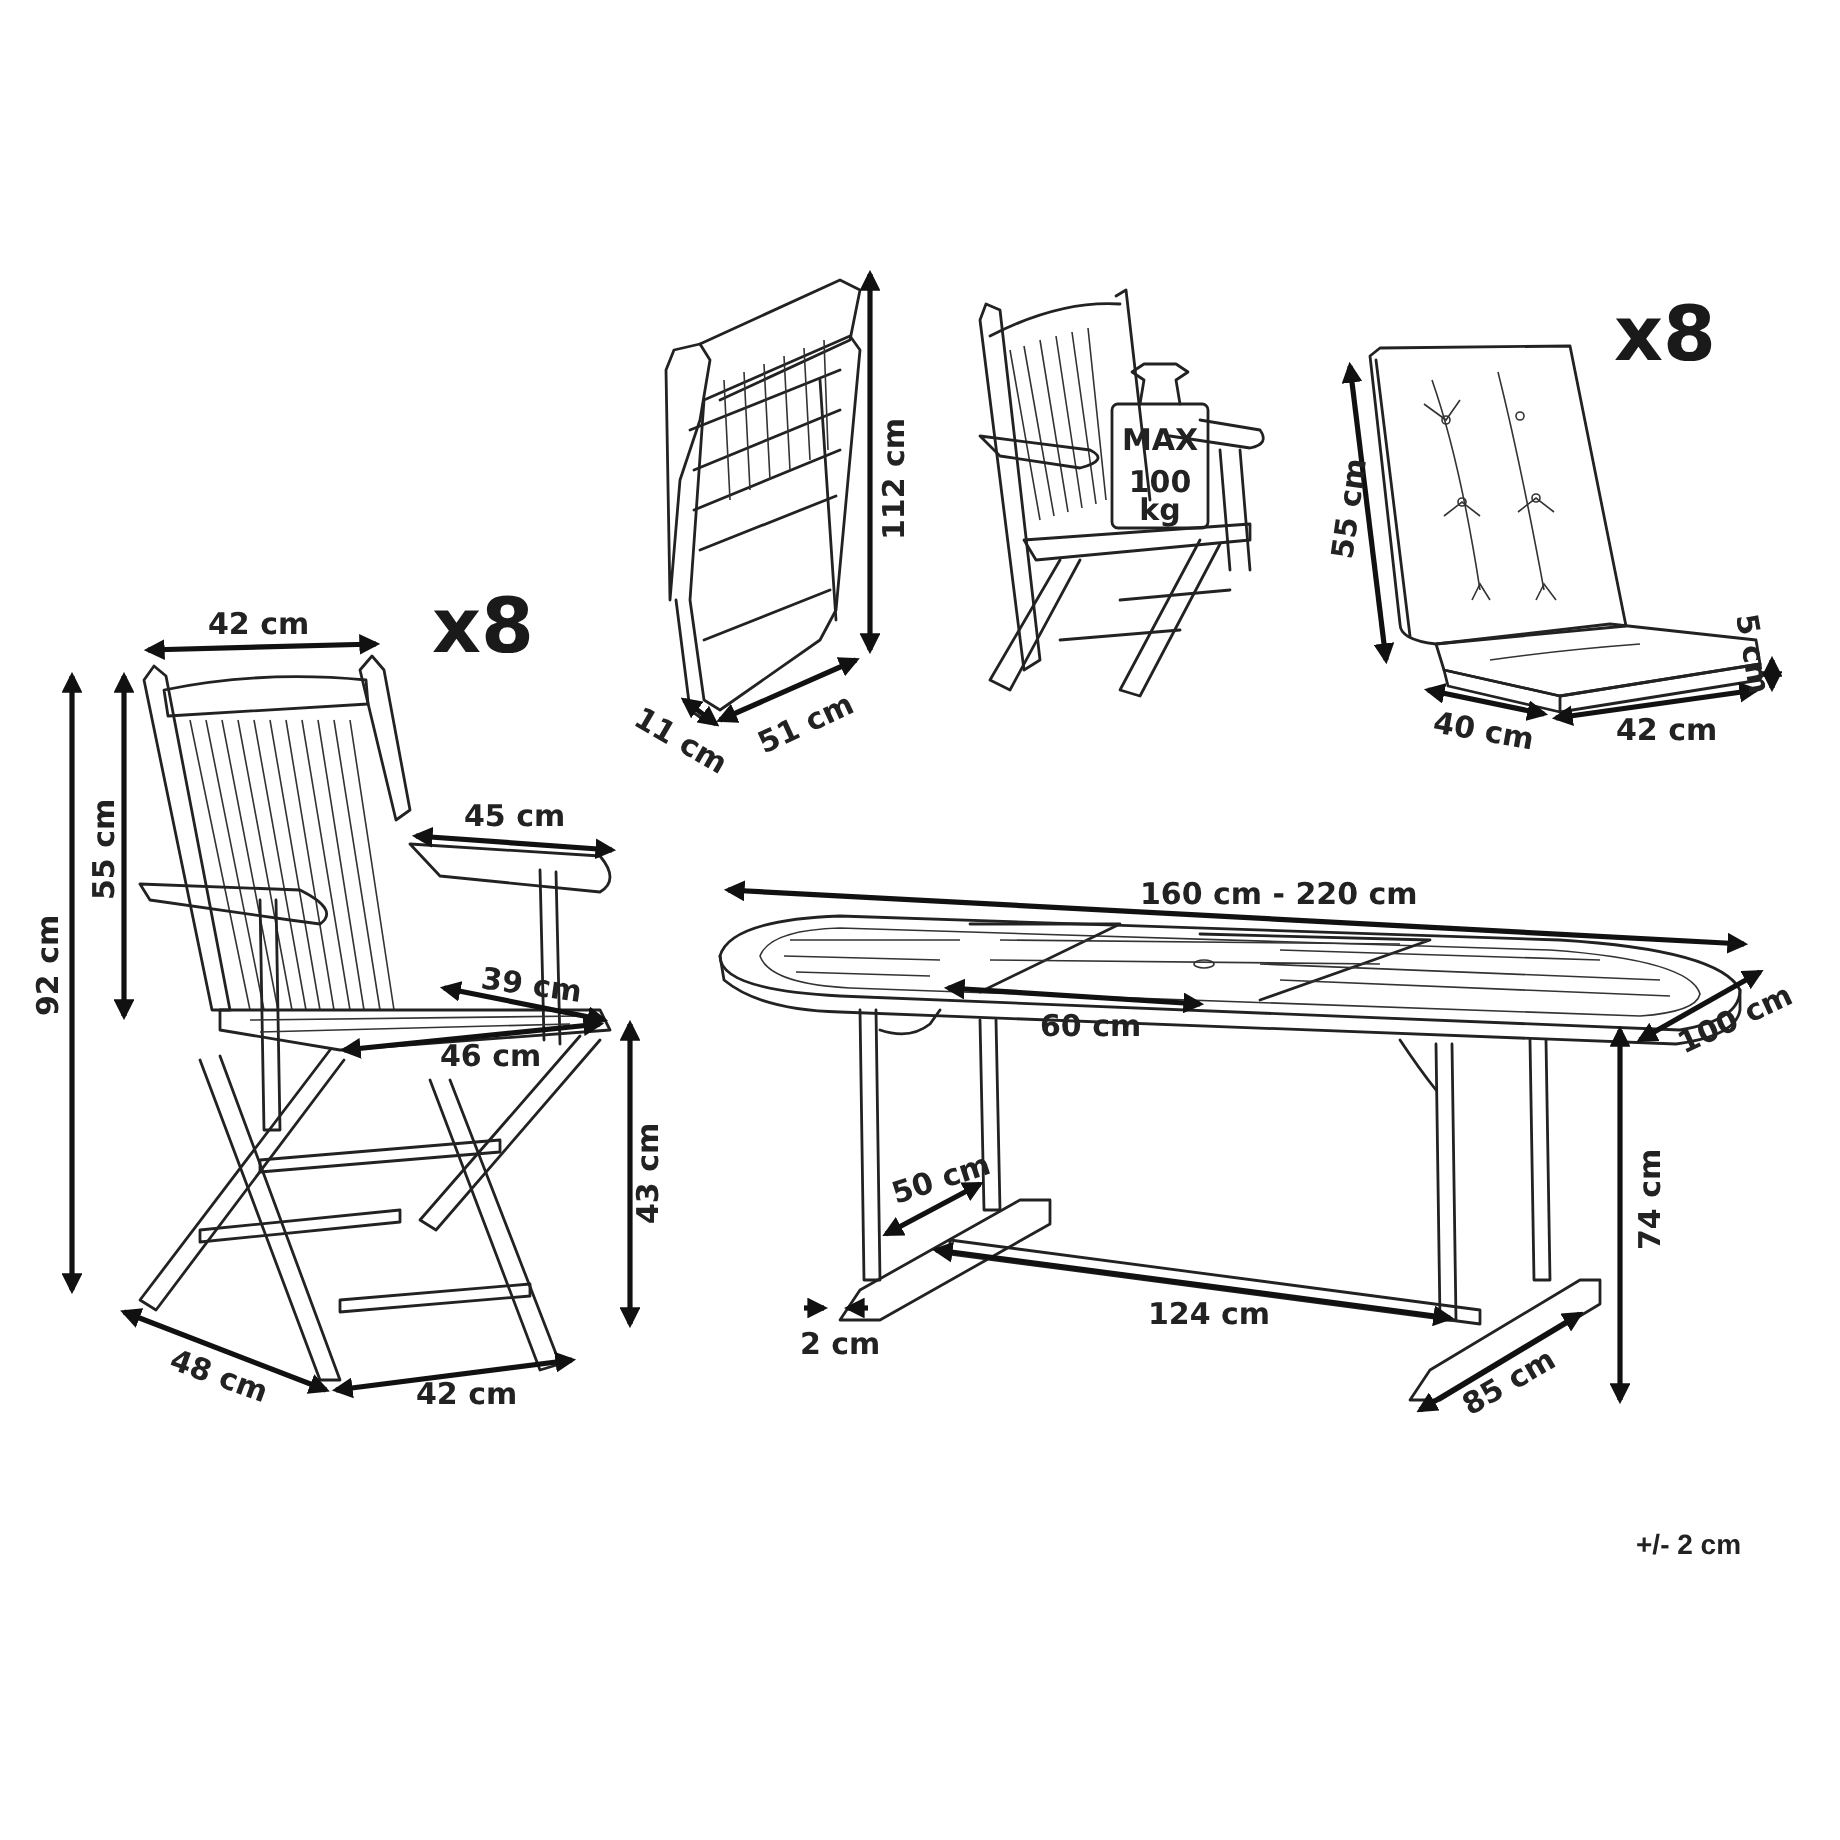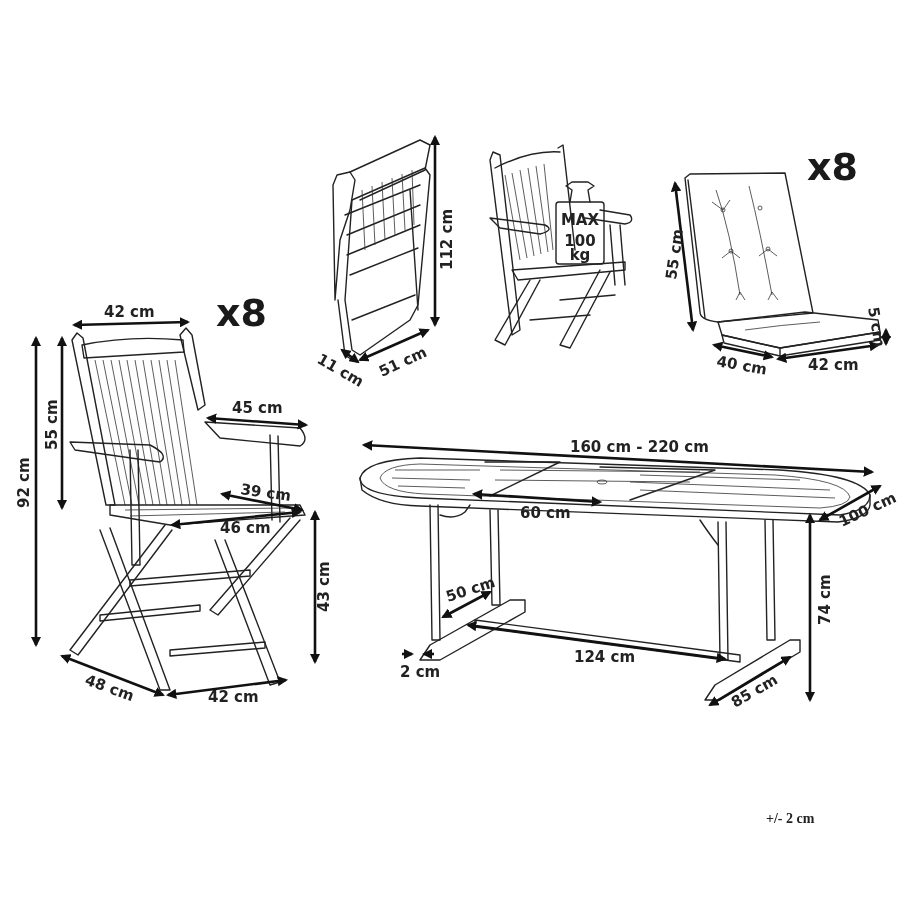--- a/index.html
+++ b/index.html
@@ -3,21 +3,21 @@
 <meta charset="utf-8">
 <style>
   html,body{margin:0;padding:0;background:#ffffff;}
   body{width:920px;height:920px;position:relative;overflow:hidden;font-family:"DejaVu Sans","Liberation Sans",sans-serif;}
   svg{position:absolute;left:0;top:0;}
   .ln{fill:none;stroke:#222;stroke-width:1.4;stroke-linejoin:round;stroke-linecap:round;}
   .ln-thin{fill:none;stroke:#333;stroke-width:0.8;}
   .dim{stroke:#111;stroke-width:2.6;fill:none;}
   .lbl{font-family:"DejaVu Sans","Liberation Sans",sans-serif;font-weight:bold;font-size:15px;fill:#222;}
   .big{font-family:"DejaVu Sans","Liberation Sans",sans-serif;font-weight:bold;font-size:38px;fill:#1a1a1a;}
-  .tol{position:absolute;left:766px;top:764px;font-weight:bold;font-size:14px;color:#222;font-family:Liberation Serif, serif;margin-top:47px;}
+  .tol{position:absolute;left:818px;top:764px;font-weight:bold;font-size:14px;color:#222;font-family:Liberation Sans, sans-serif;}
 </style>
 </head>
 <body>
 
 <svg width="920" height="920" viewBox="0 0 920 920">
   <defs>
     <marker id="ah" viewBox="0 0 10 10" refX="8" refY="5" markerWidth="4" markerHeight="4" orient="auto-start-reverse">
       <path d="M0,0 L10,5 L0,10 z" fill="#111"></path>
     </marker>
   </defs>

